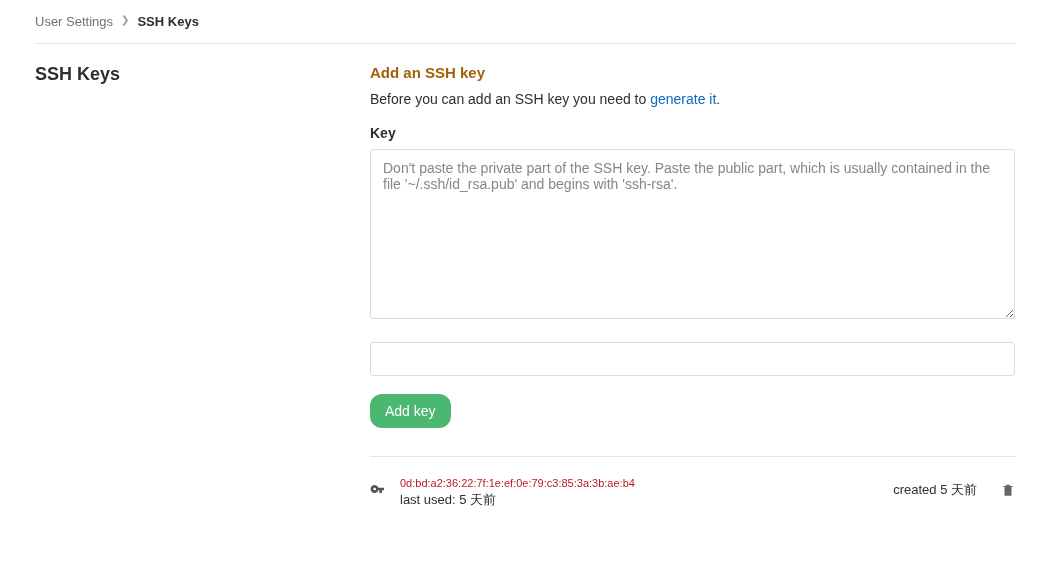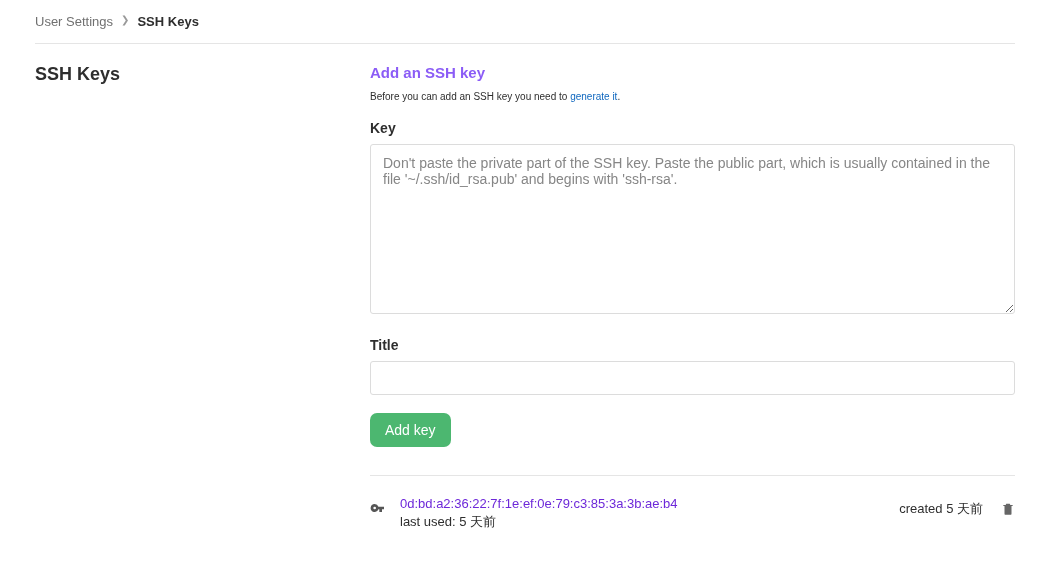--- a/index.html
+++ b/index.html
@@ -39,24 +39,24 @@
     }
     .desc {
       font-size: 14px;
       color: #2e2e2e;
       line-height: 1.55;
     }
     h3.section-title {
       font-size: 15px;
       font-weight: 600;
       margin-bottom: 10px;
-      color: #8b5cf6;
+      color: #a16207;
     }
     .intro {
-      font-size: 10px;
+      font-size: 14px;
       margin-bottom: 18px;
     }
     a.link { color: #1068bf; text-decoration: none; }
     label.field-label {
       display: block;
       font-size: 14px;
       font-weight: 700;
       margin-bottom: 8px;
       color: #2e2e2e;
     }
@@ -80,21 +80,21 @@
       border-radius: 3px;
       padding: 6px 10px;
       font-family: inherit;
       font-size: 14px;
       margin-bottom: 18px;
     }
     button.add-key {
       background: #4cb770;
       color: #fff;
       border: none;
-      border-radius: 7px;
+      border-radius: 12px;
       padding: 9px 15px;
       font-size: 14px;
       font-weight: 500;
       cursor: pointer;
     }
     hr.divider {
       border: none;
       border-top: 1px solid #e5e5e5;
       margin: 28px 0 18px 0;
     }
@@ -120,33 +120,33 @@
       color: #1068bf;
       font-size: 14px;
       filter: blur(2.5px);
       display: inline-block;
     }
     .key-email-suffix {
       color: #1068bf;
       font-size: 14px;
     }
     .key-fingerprint {
-      font-size: 13px;
-      color: #6d28d9;
+      font-size: 11px;
+      color: #b91c1c;
       margin-top: 2px;
     }
     .key-last {
       font-size: 13px;
       color: #2e2e2e;
       margin-top: 2px;
     }
     .key-meta {
       display: flex;
       align-items: center;
-      gap: 18px;
+      gap: 24px;
       flex-shrink: 0;
       margin-top: 6px;
     }
     .created {
       font-size: 13px;
       color: #2e2e2e;
     }
     .delete-icon {
       width: 14px;
       height: 14px;
@@ -170,21 +170,20 @@
 
   <div class="right">
     <h3 class="section-title">Add an SSH key</h3>
     <p class="intro">
       <span>Before you can add an SSH key you need to </span><a href="#" class="link">generate it</a><span>.</span>
     </p>
 
     <label class="field-label">Key</label>
     <textarea class="key-input" placeholder="Don't paste the private part of the SSH key. Paste the public part, which is usually contained in the file '~/.ssh/id_rsa.pub' and begins with 'ssh-rsa'." style=""></textarea>
 
-    <label class="field-label">Title</label>
     <input type="text" class="title-input" style="">
 
     <button class="add-key">Add key</button>
 
     <hr class="divider">
 
 
     <div class="key-row">
       <span class="key-icon">
         <svg viewBox="0 0 24 24" fill="currentColor">

